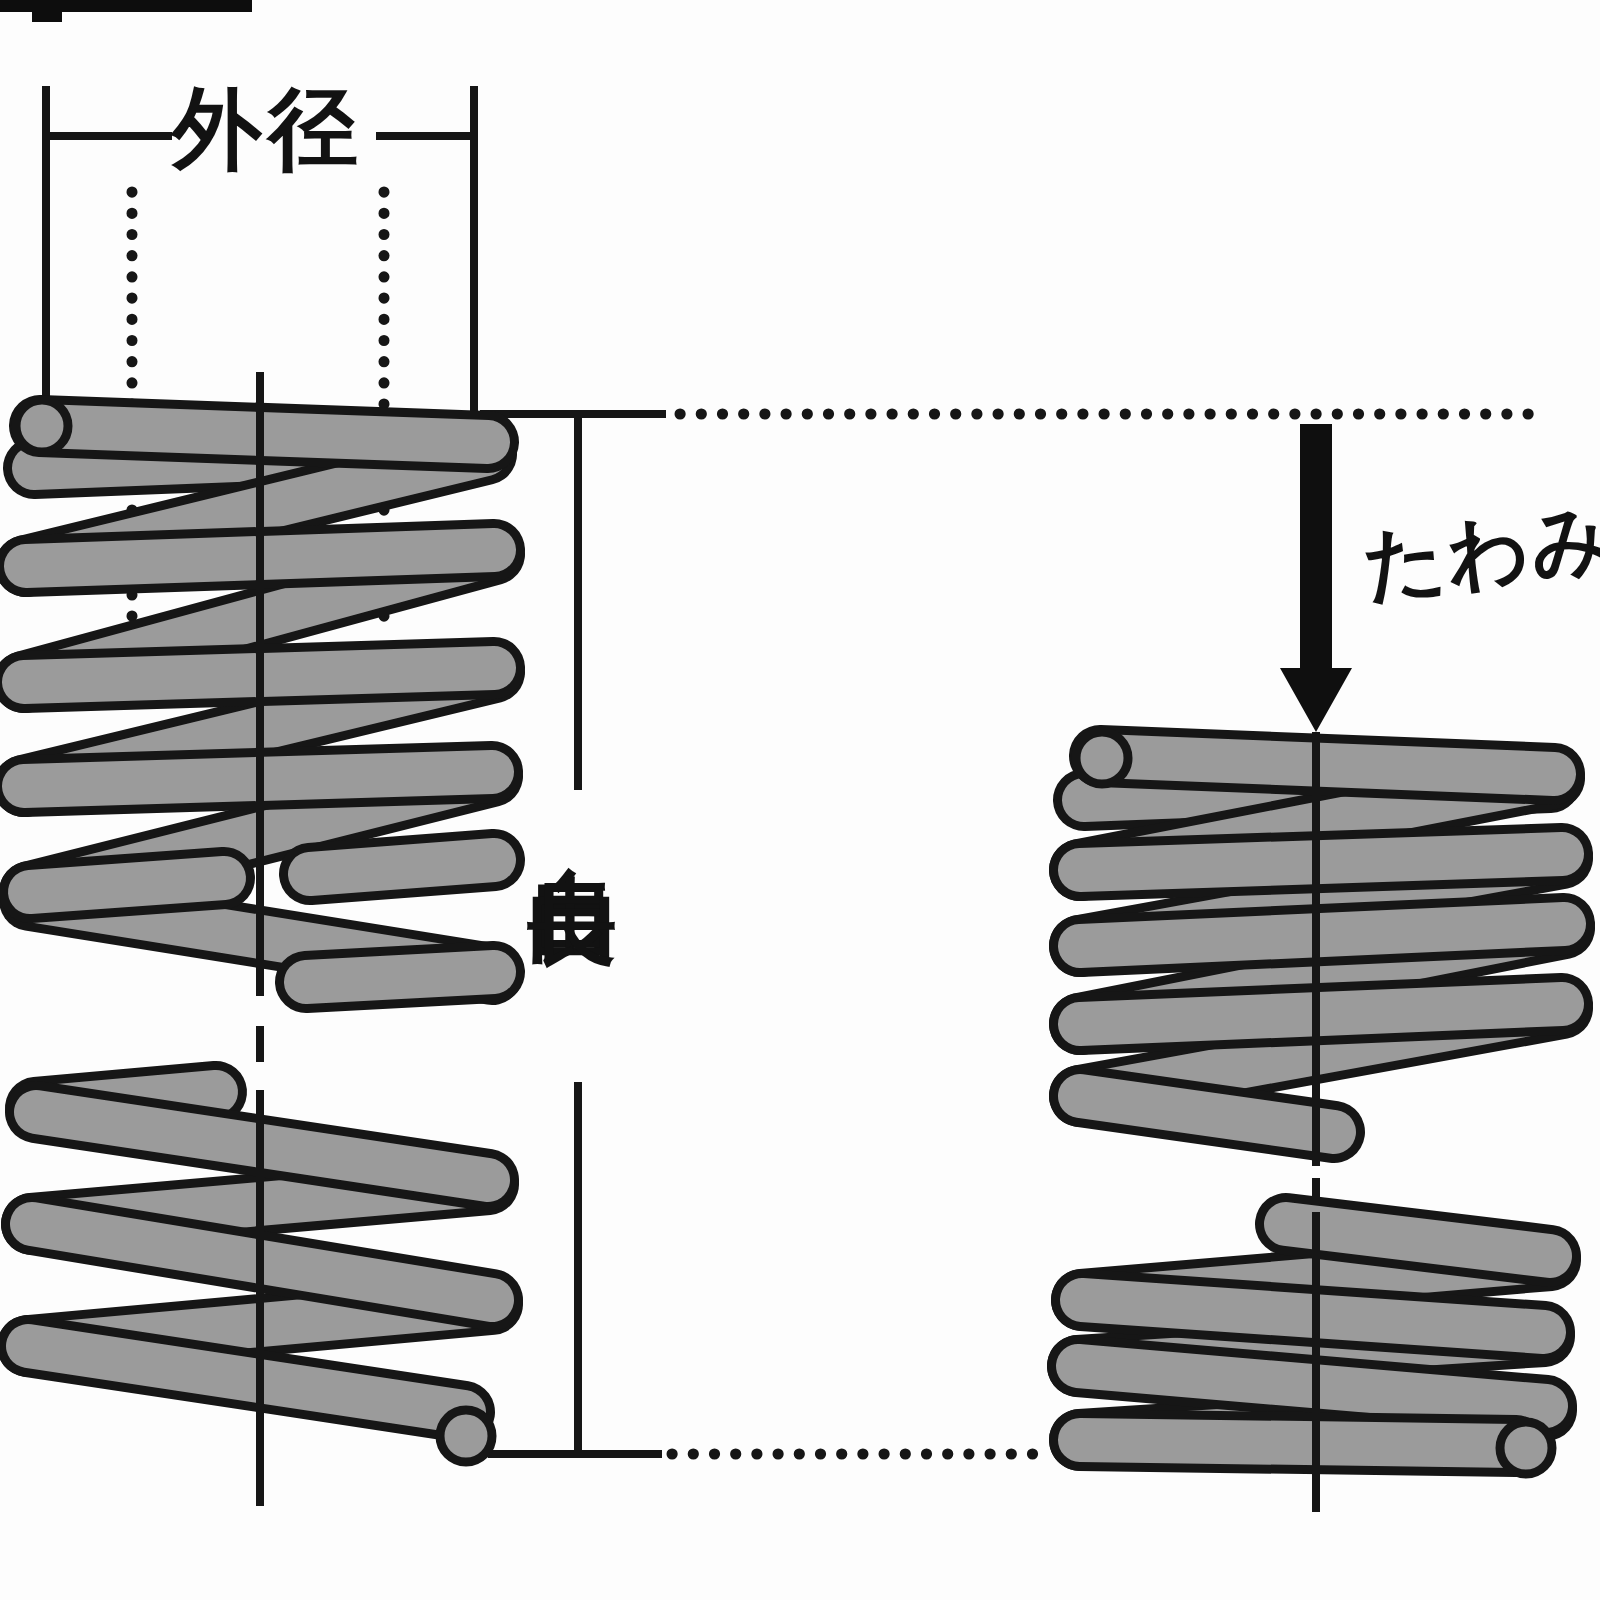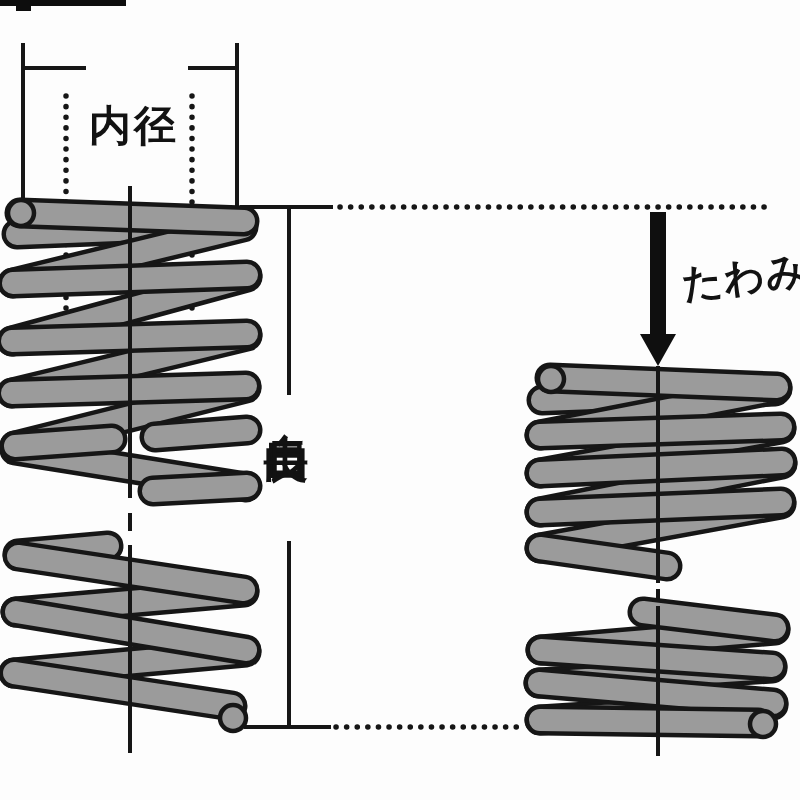--- a/index.html
+++ b/index.html
@@ -159,19 +159,19 @@
       <line class="thin" x1="658" y1="589" x2="658" y2="599"></line>
       <line class="thin" x1="658" y1="606" x2="658" y2="756"></line>
     </g>
 
     <g>
       <line x1="658" y1="212" x2="658" y2="340" stroke="#0f0f0f" stroke-width="16"></line>
       <polygon class="arrowfill" points="640,334 676,334 658,366"></polygon>
     </g>
   </svg>
 
-  <div class="label lbl-inner">内径</div>
+  <div class="label lbl-outer">外径</div>
   <div class="label lbl-free">自由長</div>
   <div class="label lbl-defl">たわみ</div>
 
   <div class="scan-artifact art1"></div>
   <div class="scan-artifact art2"></div>
 </div>
 
 </body></html>

